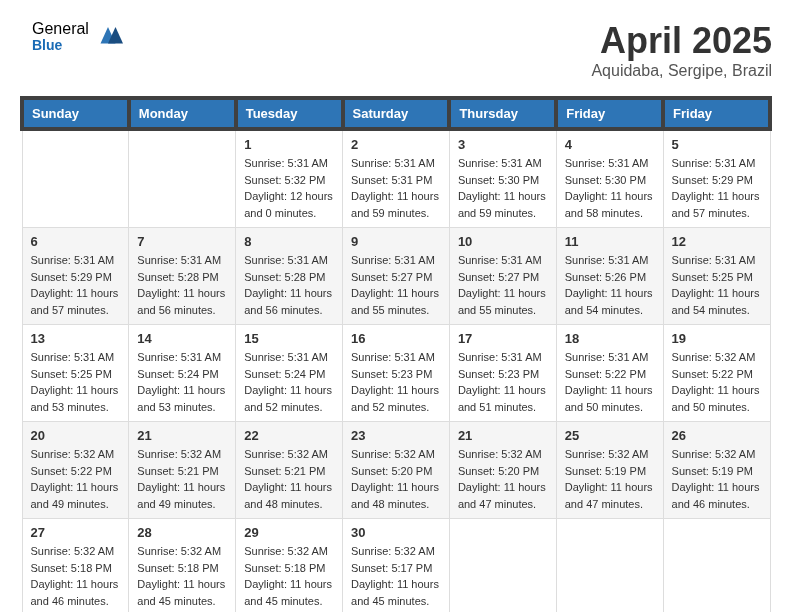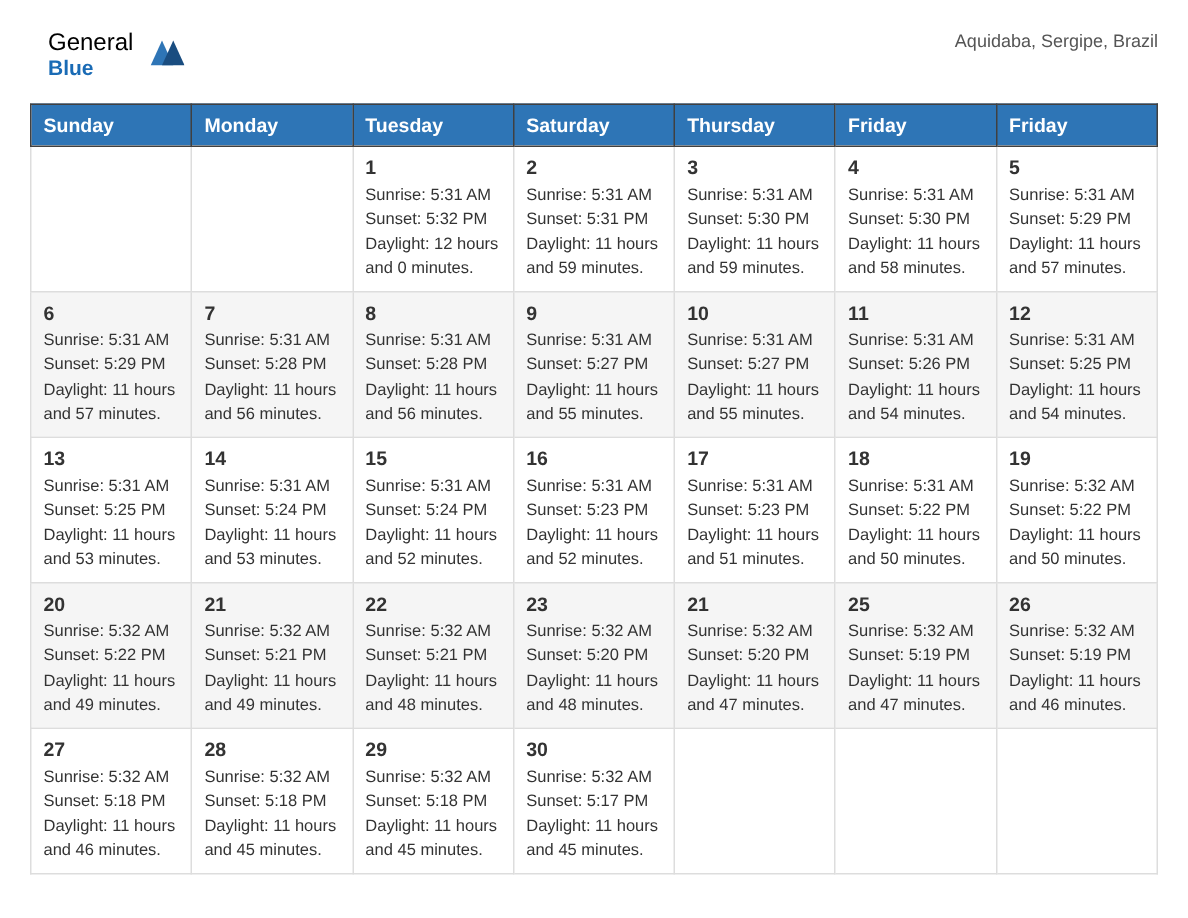--- a/index.html
+++ b/index.html
@@ -38,35 +38,35 @@
     }
     .title-section {
       text-align: right;
     }
     .month-title {
       font-size: 36px;
       font-weight: bold;
       color: #333;
     }
     .location {
-      font-size: 12px;
+      font-size: 16px;
       color: #555;
     }
     .calendar {
       width: 100%;
       border-collapse: collapse;
       border: 1px solid #ccc;
     }
     .calendar th {
       background-color: #2e75b6;
       color: white;
       padding: 6px 8px;
       font-size: 13px;
       text-align: left;
-      border: 1px solid #404040;
+      border: 4px solid #404040;
     }
     .calendar td {
       vertical-align: top;
       padding: 6px 8px;
       border: 1px solid #ddd;
       font-size: 11px;
       color: #333;
       width: 14.28%;
       height: 80px;
       background: #fff;
@@ -99,20 +99,21 @@
     <div class="logo-text">
       <span>General</span>
       <span class="logo-blue">Blue</span>
     </div>
     <svg class="logo-icon" viewBox="0 0 40 40">
       <polygon points="10,30 20,8 30,30" fill="#2e75b6"></polygon>
       <polygon points="20,30 30,8 40,30" fill="#1a4d80"></polygon>
     </svg>
   </div>
   <div class="title-section">
+    <div class="month-title">April 2025</div>
     <div class="location">Aquidaba, Sergipe, Brazil</div>
   </div>
 </div>
 
 <table class="calendar">
   <thead>
     <tr>
     <th>Sunday</th>
         <th>Monday</th>
         <th>Tuesday</th>

